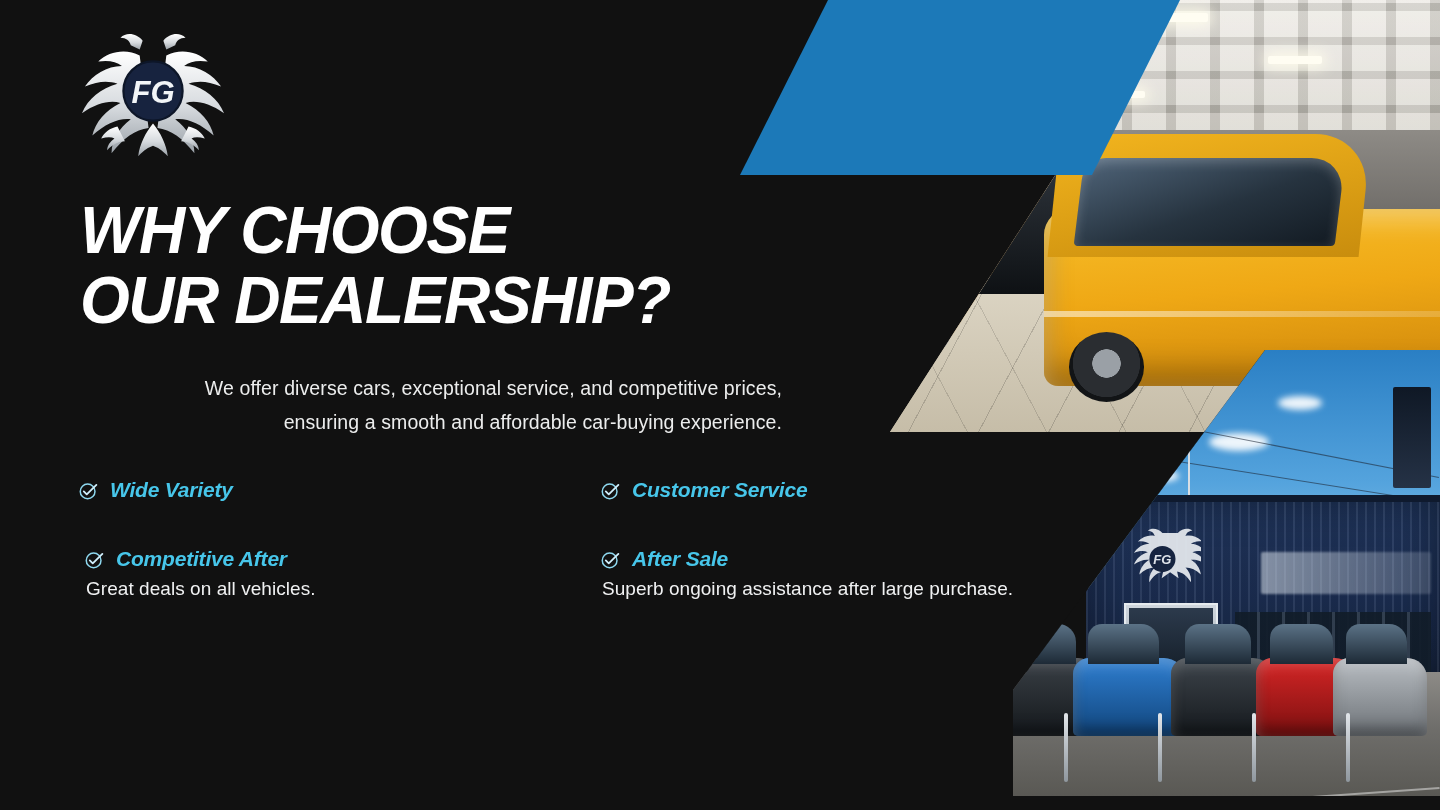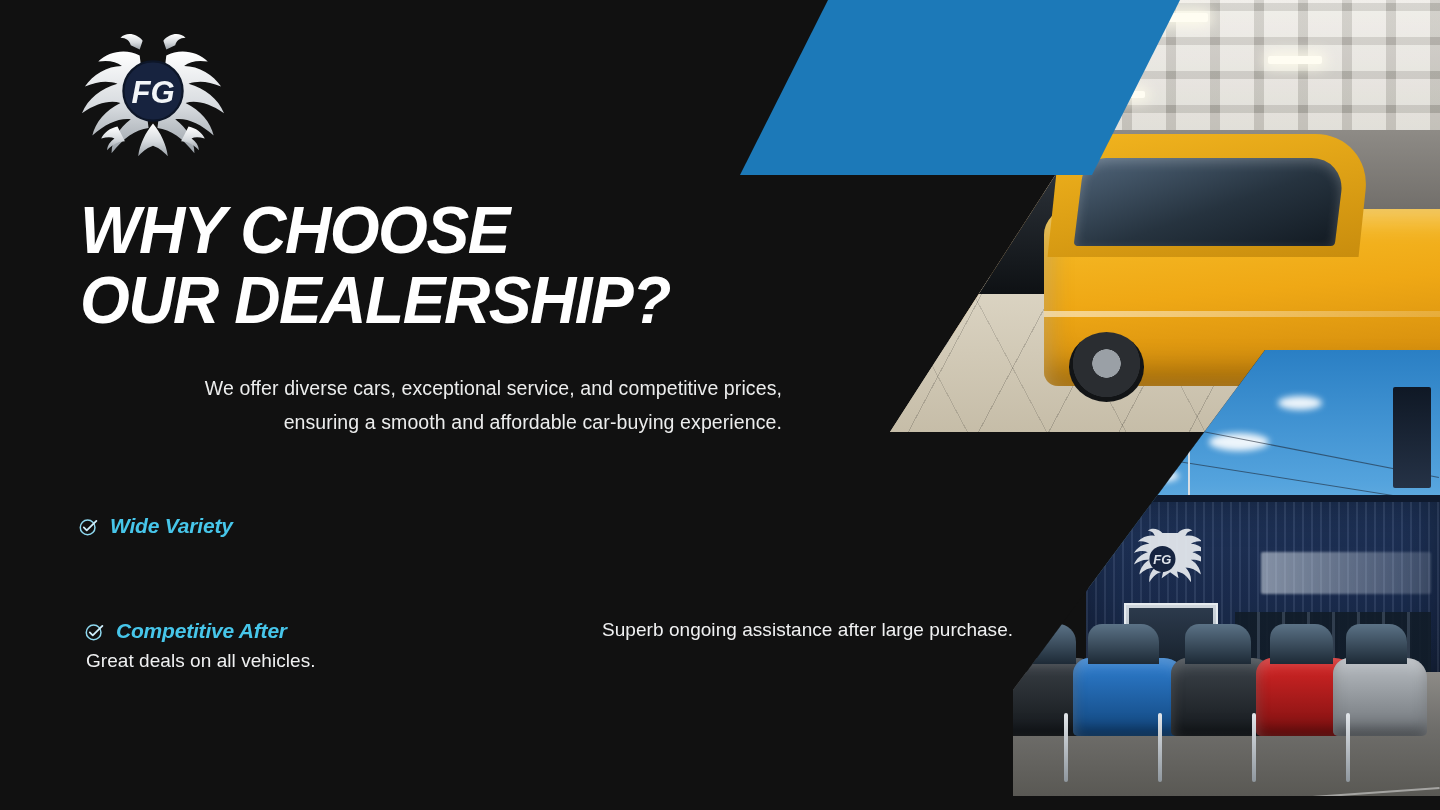--- a/index.html
+++ b/index.html
@@ -259,21 +259,21 @@
   }
 
   .features {
     position:absolute; left:78px; top:478px;
     width:1015px;
     display:grid;
     grid-template-columns:522px 500px;
     grid-template-rows:auto auto;
     row-gap:38px;
   }
-  .feature { position:relative;margin-top:36px; }
+  .feature { position:relative; }
   .feature-head {
     display:flex; align-items:center; gap:11px;
     margin-bottom:7px;
   }
   .check-icon { width:21px; height:21px; flex:0 0 21px; display:block; }
   .feature-title {
     color:#47c6ea;
     font-size:21px;
     font-weight:bold;
     font-style:italic;
@@ -417,34 +417,52 @@
             <svg viewBox="0 0 24 24" width="21" height="21" aria-hidden="true">
               <circle cx="11" cy="13" r="8.4" fill="none" stroke="#8fd9f0" stroke-width="1.7"></circle>
               <path d="M6.6 13.1l3.4 3.3L21 5.6" fill="none" stroke="#cfeefb" stroke-width="2.1" stroke-linecap="round" stroke-linejoin="round"></path>
             </svg>
           </span>
           <span class="feature-title">Wide Variety</span>
         </div>
       </div>
 
       <div class="feature">
+        <div class="feature-head">
+          <span class="check-icon">
+            <svg viewBox="0 0 24 24" width="21" height="21" aria-hidden="true">
+              <circle cx="11" cy="13" r="8.4" fill="none" stroke="#8fd9f0" stroke-width="1.7"></circle>
+              <path d="M6.6 13.1l3.4 3.3L21 5.6" fill="none" stroke="#cfeefb" stroke-width="2.1" stroke-linecap="round" stroke-linejoin="round"></path>
+            </svg>
+          </span>
+          <span class="feature-title">Customer Service</span>
+        </div>
       </div>
 
       <div class="feature">
         <div class="feature-head">
           <span class="check-icon">
             <svg viewBox="0 0 24 24" width="21" height="21" aria-hidden="true">
               <circle cx="11" cy="13" r="8.4" fill="none" stroke="#8fd9f0" stroke-width="1.7"></circle>
               <path d="M6.6 13.1l3.4 3.3L21 5.6" fill="none" stroke="#cfeefb" stroke-width="2.1" stroke-linecap="round" stroke-linejoin="round"></path>
             </svg>
           </span>
           <span class="feature-title">Competitive After</span>
         </div>
         <div class="feature-desc">Great deals on all vehicles.</div>
       </div>
 
       <div class="feature">
+        <div class="feature-head">
+          <span class="check-icon">
+            <svg viewBox="0 0 24 24" width="21" height="21" aria-hidden="true">
+              <circle cx="11" cy="13" r="8.4" fill="none" stroke="#8fd9f0" stroke-width="1.7"></circle>
+              <path d="M6.6 13.1l3.4 3.3L21 5.6" fill="none" stroke="#cfeefb" stroke-width="2.1" stroke-linecap="round" stroke-linejoin="round"></path>
+            </svg>
+          </span>
+          <span class="feature-title">After Sale</span>
+        </div>
         <div class="feature-desc">Superb ongoing assistance after large purchase.</div>
       </div>
 
     </div>
   </div>
 </div>
 
 </body></html>

